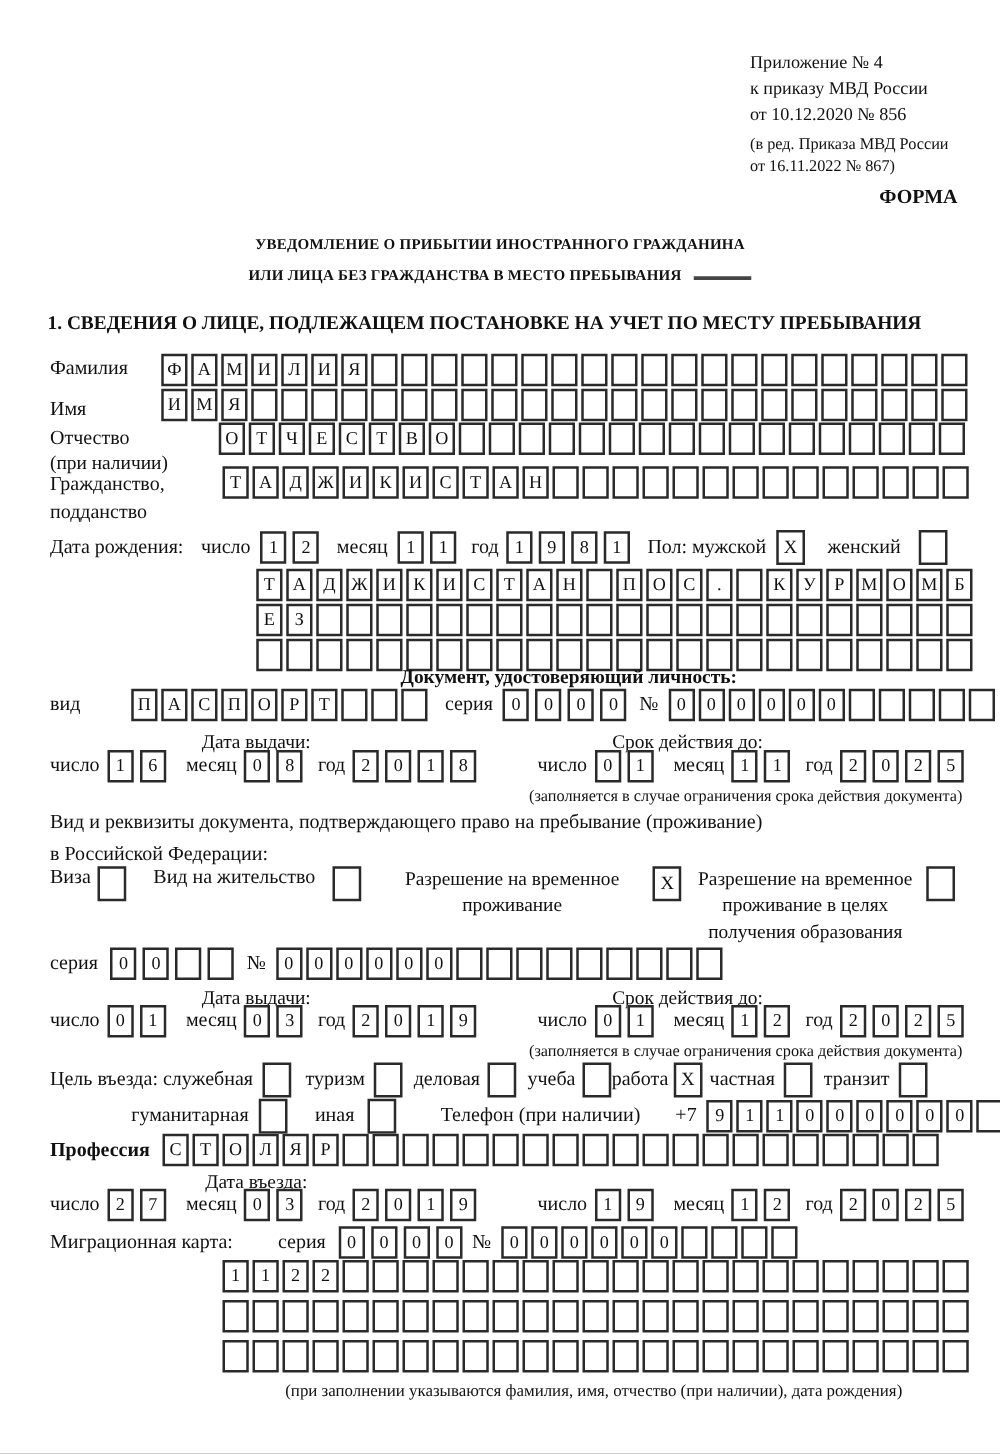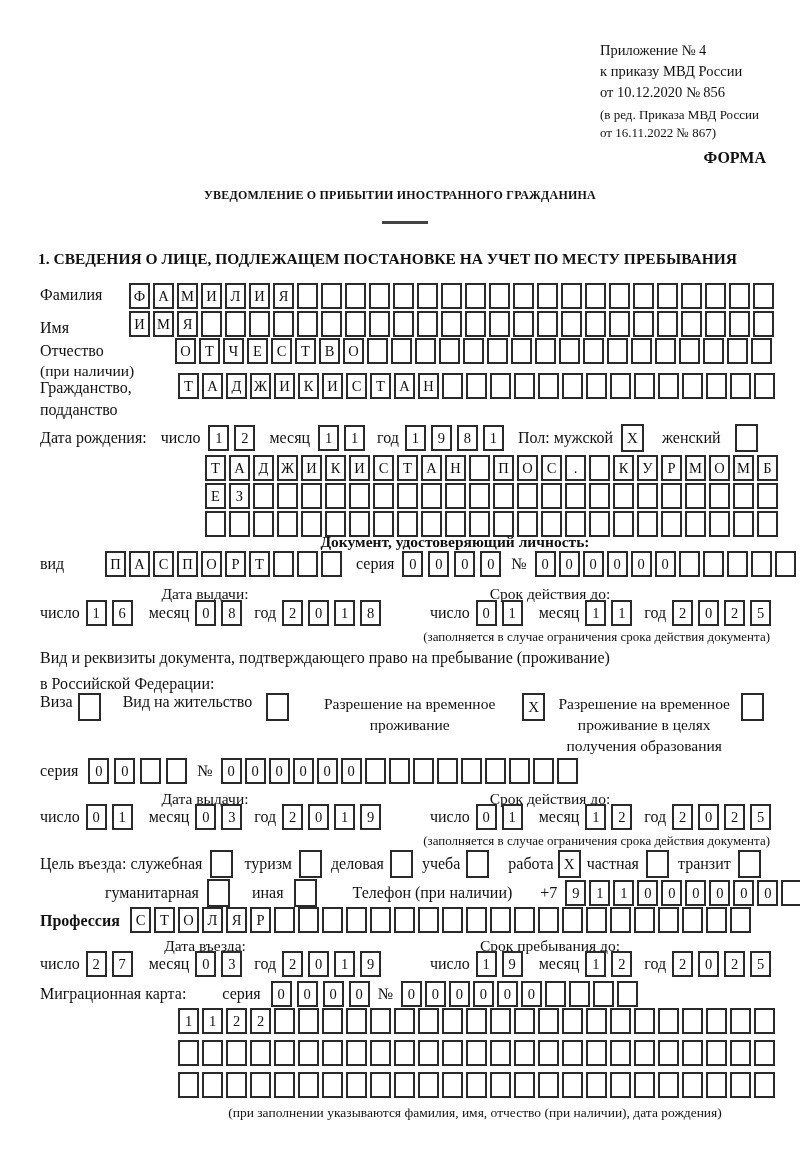--- a/index.html
+++ b/index.html
@@ -34,21 +34,21 @@
     <div>Приложение № 4</div>
     <div>к приказу МВД России</div>
     <div>от 10.12.2020 № 856</div>
     <div class="hdr2">(в ред. Приказа МВД России</div>
     <div class="hdr2" style="margin-top:0;">от 16.11.2022 № 867)</div>
   </div>
   <div class="abs b r" style="left:616px;top:149px;width:150px;font-size:16px;">ФОРМА</div>
 
   <div class="abs c b" style="left:0;top:184px;width:800px;font-size:12px;line-height:23px;letter-spacing:0.2px;">
     <div>УВЕДОМЛЕНИЕ О ПРИБЫТИИ ИНОСТРАННОГО ГРАЖДАНИНА</div>
-    <div><span class="title-blank"></span></div>
+    <div><span>ИЛИ ЛИЦА БЕЗ ГРАЖДАНСТВА В МЕСТО ПРЕБЫВАНИЯ</span><span class="title-blank"></span></div>
   </div>
 
   <div class="abs b" style="left:38px;top:250px;width:760px;font-size:15.5px;">1. СВЕДЕНИЯ О ЛИЦЕ, ПОДЛЕЖАЩЕМ ПОСТАНОВКЕ НА УЧЕТ ПО МЕСТУ ПРЕБЫВАНИЯ</div>
 
   <div class="abs rowtop" style="left:40px;top:283px;">
     <span class="lbl" style="width:89px;margin-top:3px;font-family:Liberation Serif, serif;">Фамилия</span>
     <span class="cells">
         <span class="cell">Ф</span>
         <span class="cell">А</span>
         <span class="cell">М</span>
@@ -453,21 +453,21 @@
 
   <div class="abs row" style="left:40px;top:850px;">
     <span class="lbl" style="margin-right:8px;">Цель въезда: служебная</span>
     <span class="checkbox"></span>
     <span class="lbl" style="margin:0 7px 0 11px;">туризм</span>
     <span class="checkbox"></span>
     <span class="lbl" style="margin:0 6px 0 9px;">деловая</span>
     <span class="checkbox"></span>
     <span class="lbl" style="margin:0 6px 0 9px;">учеба</span>
     <span class="checkbox"></span>
-    <span class="lbl" style="margin:0 4px 0 19px;">работа</span>
+    <span class="lbl" style="margin:0 4px 0 0;">работа</span>
     <span class="checkbox">X</span>
     <span class="lbl" style="margin:0 7px 0 6px;">частная</span>
     <span class="checkbox"></span>
     <span class="lbl" style="margin:0 7px 0 9px;">транзит</span>
     <span class="checkbox"></span>
   </div>
 
   <div class="abs row" style="left:105px;top:879px;">
     <span class="lbl" style="margin-right:8px;">гуманитарная</span>
     <span class="checkbox"></span>
@@ -515,21 +515,20 @@
         <span class="cell"></span>
         <span class="cell"></span>
         <span class="cell"></span>
         <span class="cell"></span>
         <span class="cell"></span>
         <span class="cell"></span>
       </span>
   </div>
 
   <div class="abs c sm" style="left:40px;top:937px;width:330px;">Дата въезда:</div>
-  <div class="abs c sm" style="left:405px;top:937px;width:290px;">Срок пребывания до:</div>
 
   <div class="abs row" style="left:40px;top:951px;">
     <span class="lbl" style="margin-right:6px;">число</span>
     <span class="cells sp">
         <span class="cell">2</span>
         <span class="cell">7</span>
       </span>
     <span class="lbl" style="margin:0 6px 0 16px;">месяц</span>
     <span class="cells sp">
         <span class="cell">0</span>

